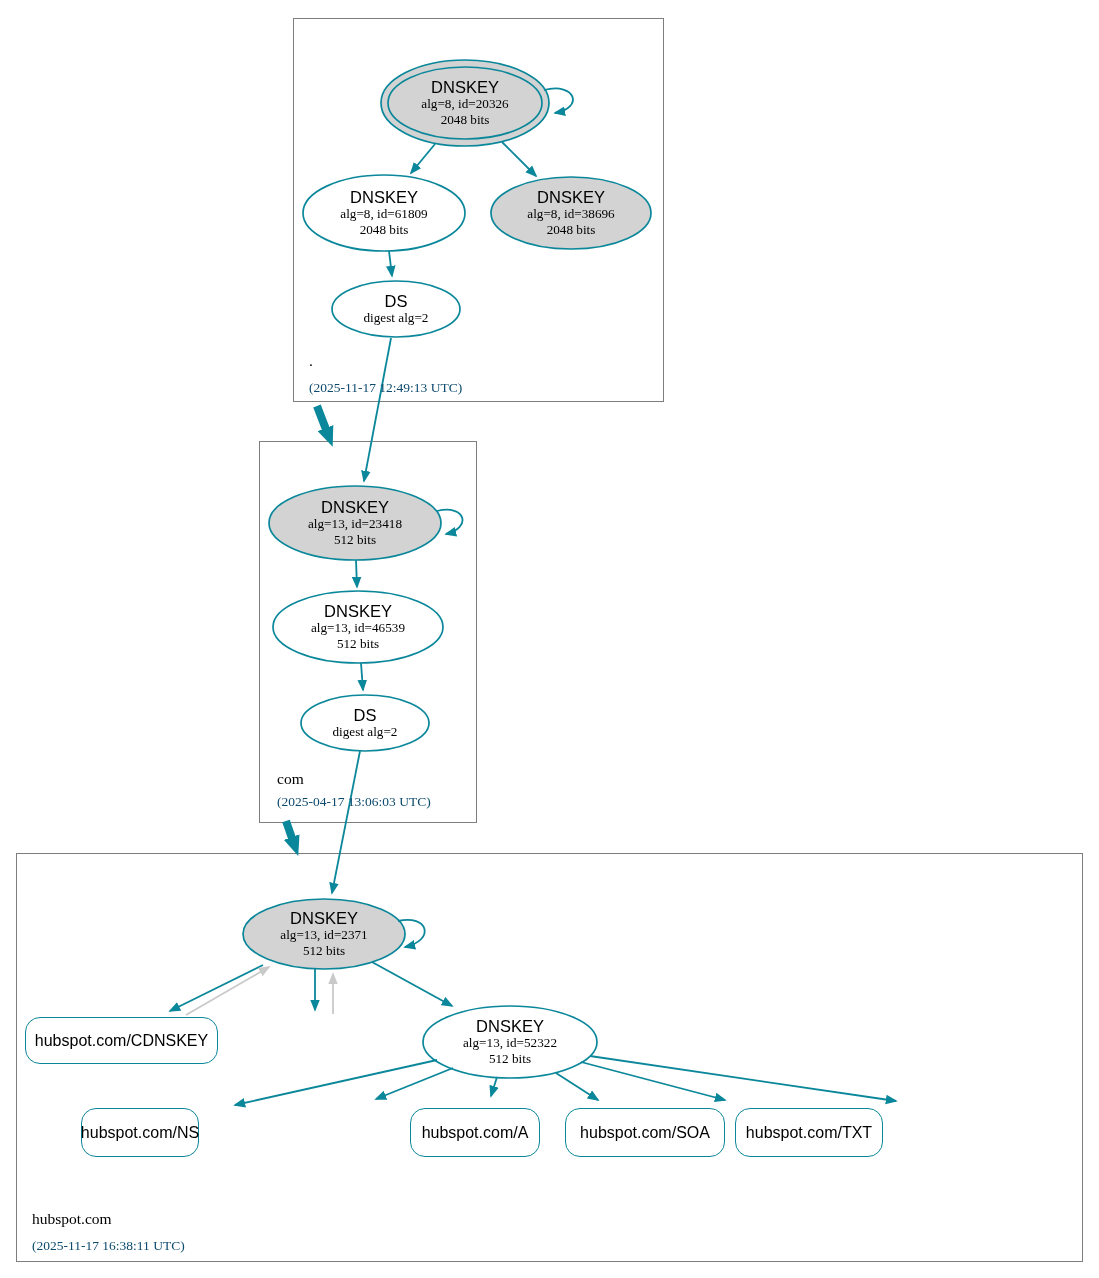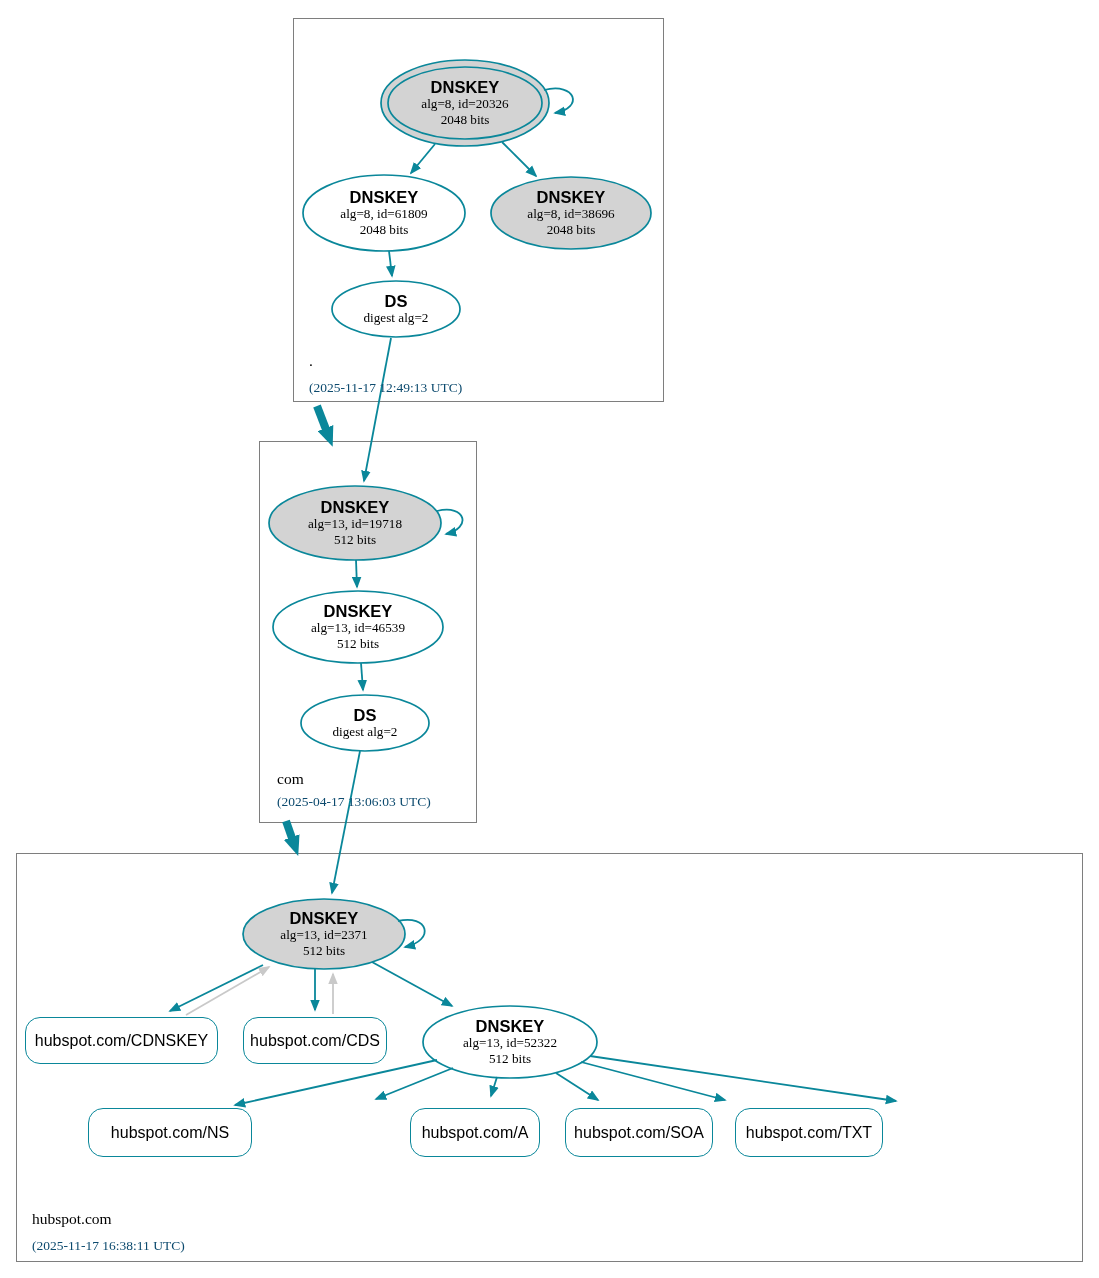--- a/index.html
+++ b/index.html
@@ -2,21 +2,21 @@
 <html><head>
 <meta charset="utf-8">
 <style>
   html,body{margin:0;padding:0;background:#ffffff;}
   .canvas{position:relative;width:1099px;height:1278px;background:#fff;overflow:hidden;
           font-family:"Liberation Sans",sans-serif;}
   .zone-box{position:absolute;border:1px solid #7e7e7e;background:#fff;box-sizing:border-box;z-index:1;}
   svg.graph{position:absolute;left:0;top:0;z-index:2;}
   .node-text{position:absolute;z-index:3;transform:translate(-50%,-50%);text-align:center;
              white-space:nowrap;color:#000;pointer-events:none;}
-  .nt-title{font-family:"Liberation Sans",sans-serif;font-size:16.5px;line-height:1.12;font-weight:bold;}
+  .nt-title{font-family:"Liberation Sans",sans-serif;font-size:16.5px;line-height:1.12;}
   .nt-sub{font-family:"Liberation Serif",serif;font-size:13.2px;line-height:1.18;}
   .rr{position:absolute;z-index:3;border:1.7px solid #0a879a;border-radius:15px;background:#fff;
       display:flex;align-items:center;justify-content:center;
       font-family:"Liberation Sans",sans-serif;font-size:16px;color:#000;box-sizing:border-box;}
   .zone-label{position:absolute;z-index:3;font-family:"Liberation Serif",serif;font-size:15.5px;color:#000;}
   .zone-ts{position:absolute;z-index:3;font-family:"Liberation Serif",serif;font-size:13.5px;color:#0c4a6e;}
 </style>
 </head>
 <body>
 
@@ -103,21 +103,21 @@
     <div class="nt-sub">alg=8, id=38696</div>
     <div class="nt-sub">2048 bits</div>
   </div>
   <div class="node-text" style="left:396px;top:309px">
     <div class="nt-title">DS</div>
     <div class="nt-sub">digest alg=2</div>
   </div>
 
   <div class="node-text" style="left:355px;top:523px">
     <div class="nt-title">DNSKEY</div>
-    <div class="nt-sub">alg=13, id=19718</div>
+    <div class="nt-sub">alg=13, id=23418</div>
     <div class="nt-sub">512 bits</div>
   </div>
   <div class="node-text" style="left:358px;top:627px">
     <div class="nt-title">DNSKEY</div>
     <div class="nt-sub">alg=13, id=46539</div>
     <div class="nt-sub">512 bits</div>
   </div>
   <div class="node-text" style="left:365px;top:723px">
     <div class="nt-title">DS</div>
     <div class="nt-sub">digest alg=2</div>
@@ -130,30 +130,27 @@
   </div>
   <div class="node-text" style="left:510px;top:1042px">
     <div class="nt-title">DNSKEY</div>
     <div class="nt-sub">alg=13, id=52322</div>
     <div class="nt-sub">512 bits</div>
   </div>
 
   <div class="rr" style="left:25px;top:1017px;width:193px;height:47px">
     <span>hubspot.com/CDNSKEY</span>
   </div>
-  <div class="rr" style="left:243px;top:1017px;width:144px;height:47px">
-    <span>hubspot.com/CDS</span>
-  </div>
-  <div class="rr" style="left:88px;top:1108px;width:164px;height:49px">
+  <div class="rr" style="left:81px;top:1108px;width:118px;height:49px">
     <span>hubspot.com/NS</span>
   </div>
   <div class="rr" style="left:410px;top:1108px;width:130px;height:49px">
     <span>hubspot.com/A</span>
   </div>
-  <div class="rr" style="left:565px;top:1108px;width:148px;height:49px">
+  <div class="rr" style="left:565px;top:1108px;width:160px;height:49px">
     <span>hubspot.com/SOA</span>
   </div>
   <div class="rr" style="left:735px;top:1108px;width:148px;height:49px">
     <span>hubspot.com/TXT</span>
   </div>
 
   <div class="zone-label" style="left:309px;top:352px">.</div>
   <div class="zone-ts" style="left:309px;top:380px">(2025-11-17 12:49:13 UTC)</div>
 
   <div class="zone-label" style="left:277px;top:770px">com</div>

